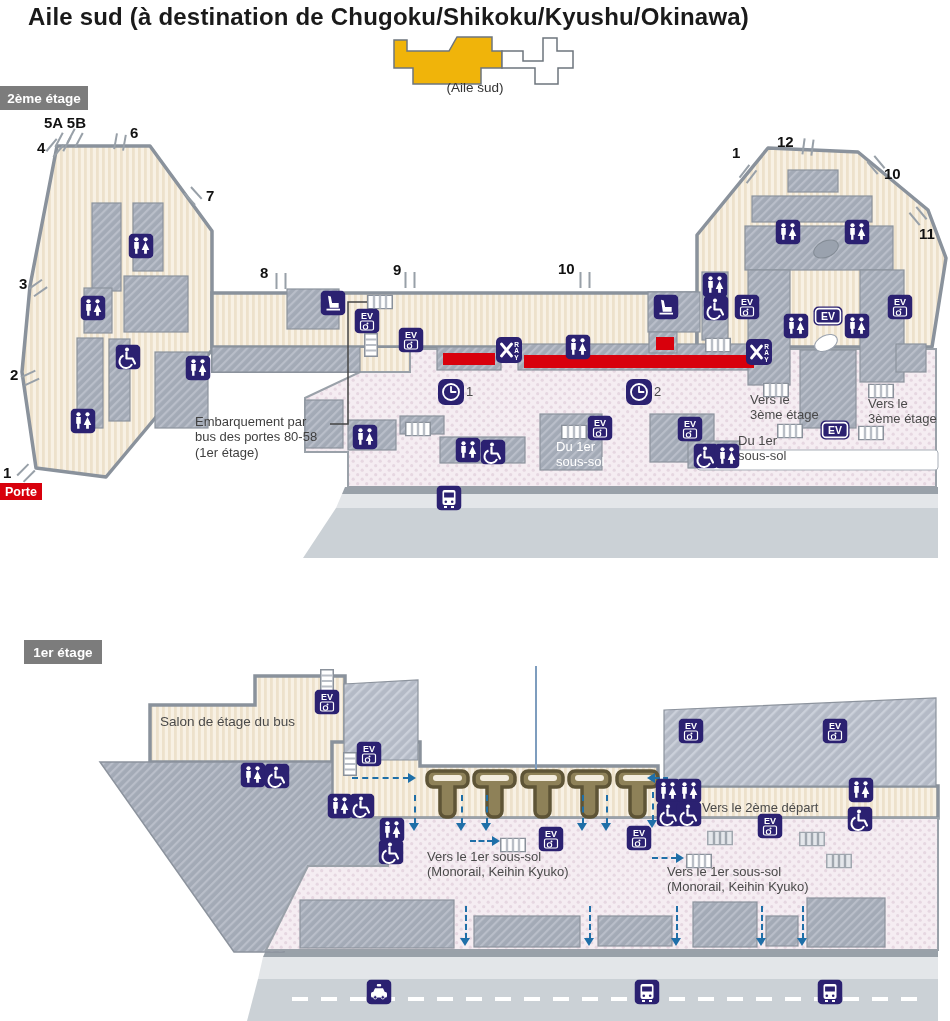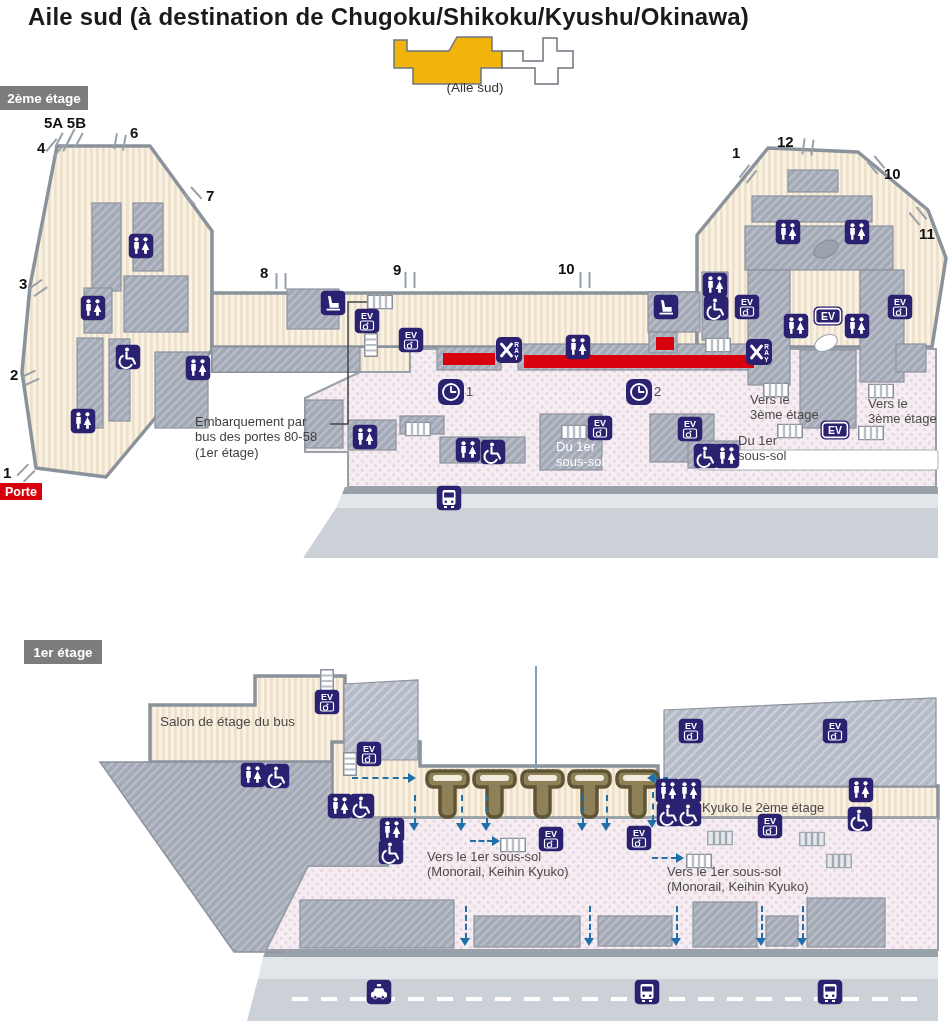--- a/index.html
+++ b/index.html
@@ -426,21 +426,21 @@
       <div class="icon" style="left: 449px; top: 498px;"><svg width="25" height="25" viewBox="0 0 25 25">
           <rect width="25" height="25" rx="5" fill="#2B2171"></rect>
           <rect x="6" y="4.5" width="13" height="15" rx="2" fill="#fff"></rect>
           <rect x="7.6" y="7" width="9.8" height="5" fill="#2B2171"></rect>
           <circle cx="9.3" cy="16.3" r="1.3" fill="#2B2171"></circle>
           <circle cx="15.7" cy="16.3" r="1.3" fill="#2B2171"></circle>
           <rect x="7.5" y="20.5" width="3" height="2" fill="#fff"></rect>
           <rect x="14.5" y="20.5" width="3" height="2" fill="#fff"></rect>
         </svg></div>
       <div class="map-label" style="left: 160px; top: 714px; font-size: 13.5px; color: rgb(74, 74, 74);">Salon de étage du bus</div>
-      <div class="map-label" style="left: 702px; top: 800px; font-size: 13px; color: rgb(74, 74, 74);">Kyuko le 2ème étage</div>
+      <div class="map-label" style="left: 702px; top: 800px; font-size: 13px; color: rgb(74, 74, 74);">Vers le 2ème départ</div>
       <div class="map-label" style="left: 427px; top: 849px; font-size: 13px; color: rgb(74, 74, 74);">Vers le 1er sous-sol
 (Monorail, Keihin Kyuko)</div>
       <div class="map-label" style="left: 667px; top: 864px; font-size: 13px; color: rgb(74, 74, 74);">Vers le 1er sous-sol
 (Monorail, Keihin Kyuko)</div>
       <div style="position: absolute; left: 425px; top: 769px; line-height: 0;"><svg width="45" height="50" viewBox="0 0 45 50">
           <path d="M8 2h29a6 6 0 0 1 6 6v4a6 6 0 0 1-6 6h-7v24a6 6 0 0 1-6 6h-3a6 6 0 0 1-6-6V18H8a6 6 0 0 1-6-6V8a6 6 0 0 1 6-6z" fill="#8E8158" stroke="#5E5436" stroke-width="3.5"></path>
           <rect x="8" y="6" width="29" height="6" rx="3" fill="#F3ECDE"></rect>
         </svg></div>
       <div style="position: absolute; left: 472px; top: 769px; line-height: 0;"><svg width="45" height="50" viewBox="0 0 45 50">
           <path d="M8 2h29a6 6 0 0 1 6 6v4a6 6 0 0 1-6 6h-7v24a6 6 0 0 1-6 6h-3a6 6 0 0 1-6-6V18H8a6 6 0 0 1-6-6V8a6 6 0 0 1 6-6z" fill="#8E8158" stroke="#5E5436" stroke-width="3.5"></path>

